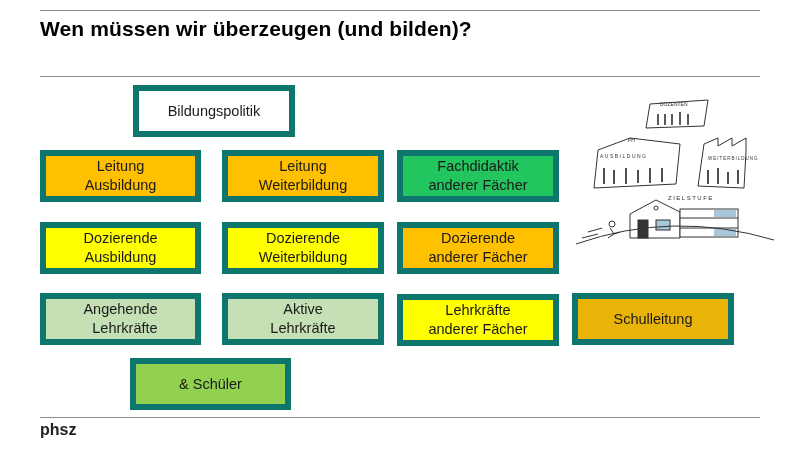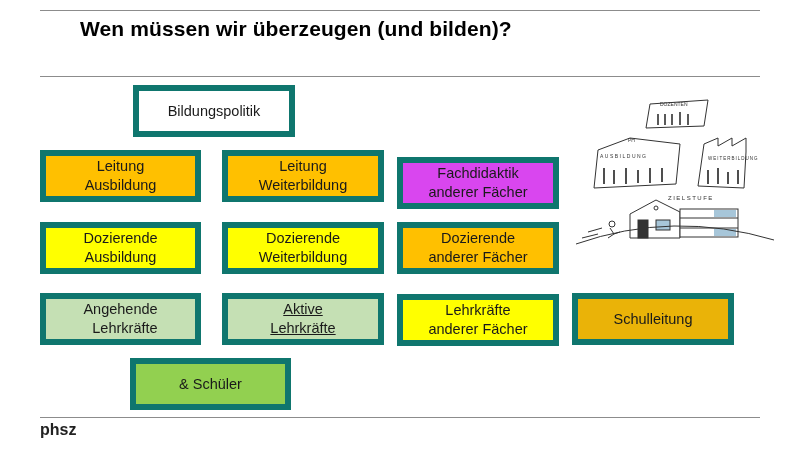--- a/index.html
+++ b/index.html
@@ -1,19 +1,19 @@
 <!DOCTYPE html>
 <html><head>
 <meta charset="utf-8">
 <style>
   html, body { margin:0; padding:0; }
   body { width:800px; height:450px; background:#ffffff; position:relative; overflow:hidden;
          font-family:"Liberation Sans", sans-serif; }
   .rule { position:absolute; left:40px; width:720px; height:1px; background:#8c8c8c; }
-  .title { position:absolute; left:40px; top:17px; font-size:21px; font-weight:bold; color:#000; letter-spacing:0.1px;margin-left:40px; }
+  .title { position:absolute; left:40px; top:17px; font-size:21px; font-weight:bold; color:#000; letter-spacing:0.1px; }
   .box { position:absolute; box-sizing:border-box; border:6px solid #0f766e; display:flex; align-items:center;
          justify-content:center; text-align:center; font-size:14.5px; line-height:19px; color:#1a1a1a; }
   .box span { display:block; }
   .logo { position:absolute; left:40px; top:421px; font-size:16px; font-weight:bold; color:#222; }
   .sketch { position:absolute; left:568px; top:92px; width:210px; height:155px; }
 </style>
 </head>
 <body>
 
 <div class="rule" style="top:10px;"></div>
@@ -29,21 +29,21 @@
       <span>Leitung</span>
       <span>Ausbildung</span>
     </div>
 </div>
 <div class="box" style="left:222px;top:150px;width:162px;height:52px;background:#ffc000;">
   <div>
       <span>Leitung</span>
       <span>Weiterbildung</span>
     </div>
 </div>
-<div class="box" style="left:397px;top:150px;width:162px;height:52px;background:#d946ef;margin-top:7px;">
+<div class="box" style="left:397px;top:150px;width:162px;height:52px;background:#22c55e;">
   <div>
       <span>Fachdidaktik</span>
       <span>anderer Fächer</span>
     </div>
 </div>
 
 <div class="box" style="left:40px;top:222px;width:161px;height:52px;background:#ffff00;">
   <div>
       <span>Dozierende</span>
       <span>Ausbildung</span>
@@ -61,21 +61,21 @@
       <span>anderer Fächer</span>
     </div>
 </div>
 
 <div class="box" style="left:40px;top:293px;width:161px;height:52px;background:#c5e0b4;text-align:right;">
   <div>
       <span>Angehende</span>
       <span>Lehrkräfte</span>
     </div>
 </div>
-<div class="box" style="left:222px;top:293px;width:162px;height:52px;background:#c5e0b4;text-decoration:underline;">
+<div class="box" style="left:222px;top:293px;width:162px;height:52px;background:#c5e0b4;">
   <div>
       <span>Aktive</span>
       <span>Lehrkräfte</span>
     </div>
 </div>
 <div class="box" style="left:397px;top:294px;width:162px;height:52px;background:#ffff00;">
   <div>
       <span>Lehrkräfte</span>
       <span>anderer Fächer</span>
     </div>

